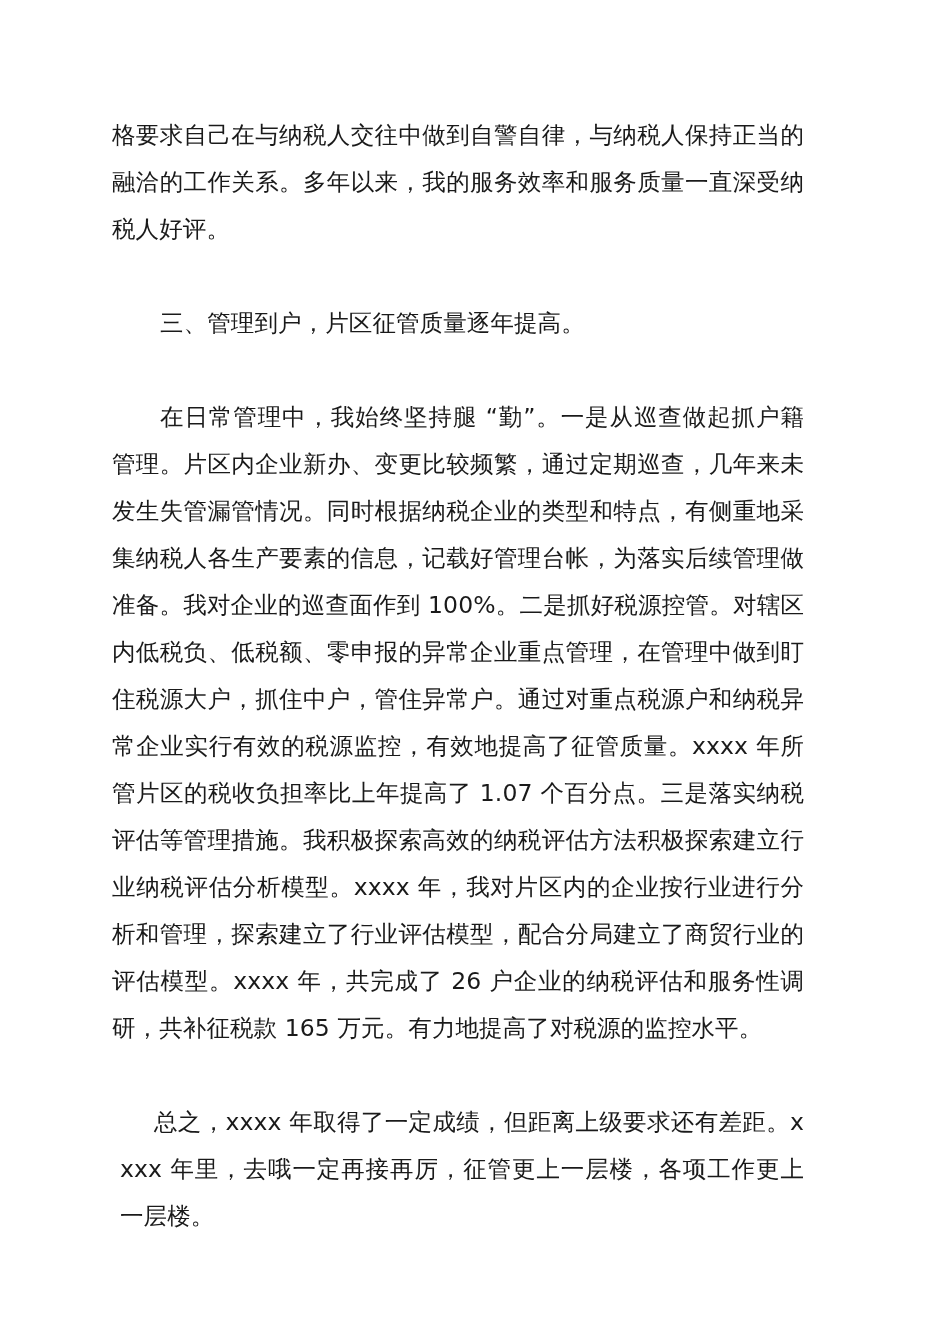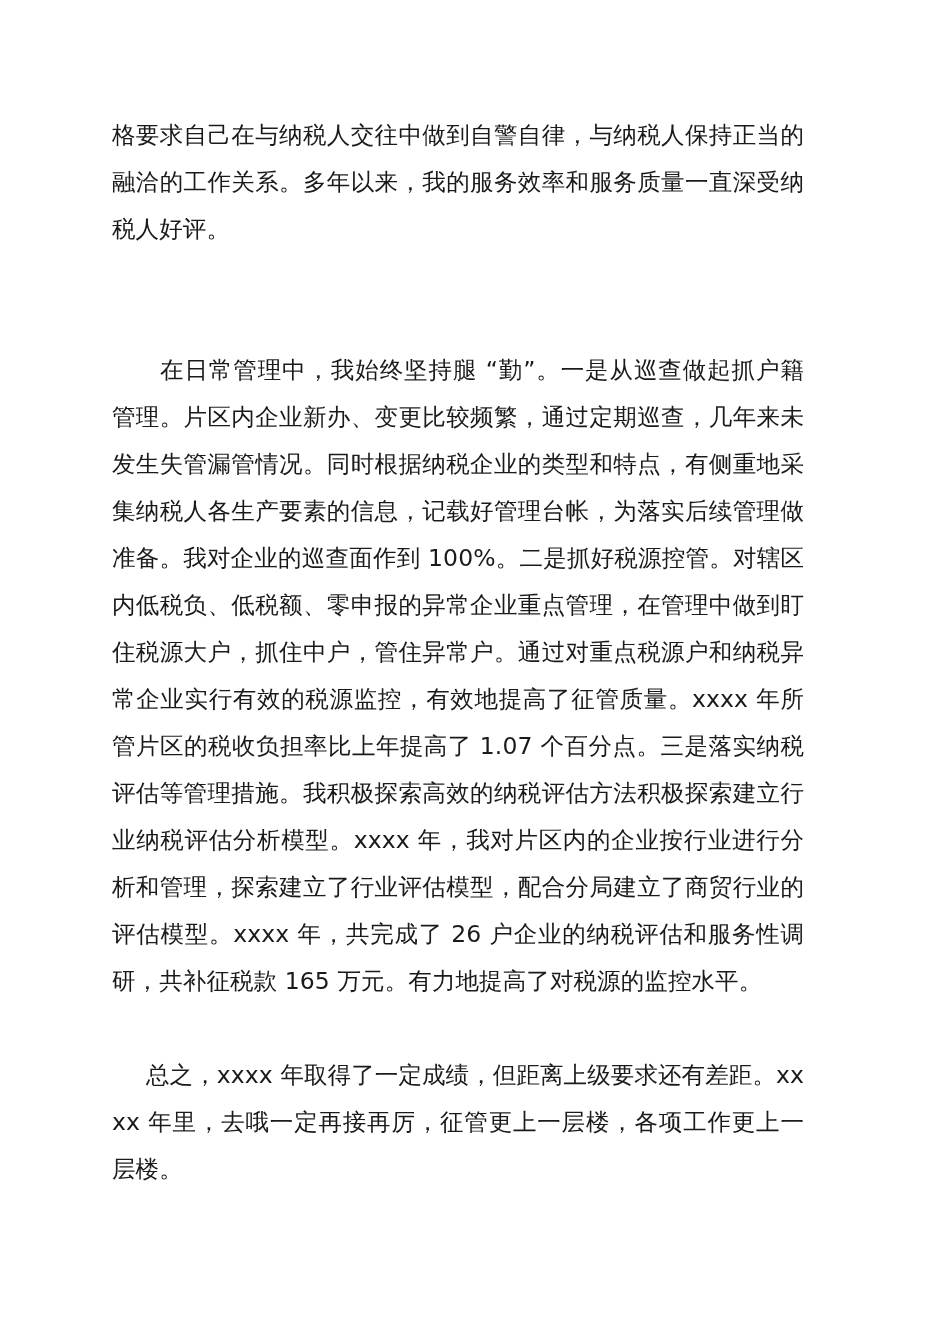--- a/index.html
+++ b/index.html
@@ -46,35 +46,37 @@
     text-indent: 48px;
     margin: 0;
     text-align: left;
     letter-spacing: 0.1px;
   }
   .para-indent {
     text-indent: 48px;
   }
   .para-indent-small {
     text-indent: 34px;
+    margin-left: 8px;
   }
   .gap-1 { height: 47px; }
   .gap-2 { height: 47px; }
   .gap-3 { height: 47px; }
 </style>
 </head>
 <body>
 
 <div class="page">
   <div class="content">
 
     <p class="para para-continued">格要求自己在与纳税人交往中做到自警自律，与纳税人保持正当的融洽的工作关系。多年以来，我的服务效率和服务质量一直深受纳税人好评。</p>
 
     <div class="gap-1"></div>
 
+    <p class="heading">三、管理到户，片区征管质量逐年提高。</p>
 
     <div class="gap-2"></div>
 
     <p class="para para-indent">在日常管理中，我始终坚持腿 “勤”。一是从巡查做起抓户籍管理。片区内企业新办、变更比较频繁，通过定期巡查，几年来未发生失管漏管情况。同时根据纳税企业的类型和特点，有侧重地采集纳税人各生产要素的信息，记载好管理台帐，为落实后续管理做准备。我对企业的巡查面作到 100%。二是抓好税源控管。对辖区内低税负、低税额、零申报的异常企业重点管理，在管理中做到盯住税源大户，抓住中户，管住异常户。通过对重点税源户和纳税异常企业实行有效的税源监控，有效地提高了征管质量。xxxx 年所管片区的税收负担率比上年提高了 1.07 个百分点。三是落实纳税评估等管理措施。我积极探索高效的纳税评估方法积极探索建立行业纳税评估分析模型。xxxx 年，我对片区内的企业按行业进行分析和管理，探索建立了行业评估模型，配合分局建立了商贸行业的评估模型。xxxx 年，共完成了 26 户企业的纳税评估和服务性调研，共补征税款 165 万元。有力地提高了对税源的监控水平。</p>
 
     <div class="gap-3"></div>
 
     <p class="para para-indent-small">总之，xxxx 年取得了一定成绩，但距离上级要求还有差距。xxxx 年里，去哦一定再接再厉，征管更上一层楼，各项工作更上一层楼。</p>
 
   </div>

